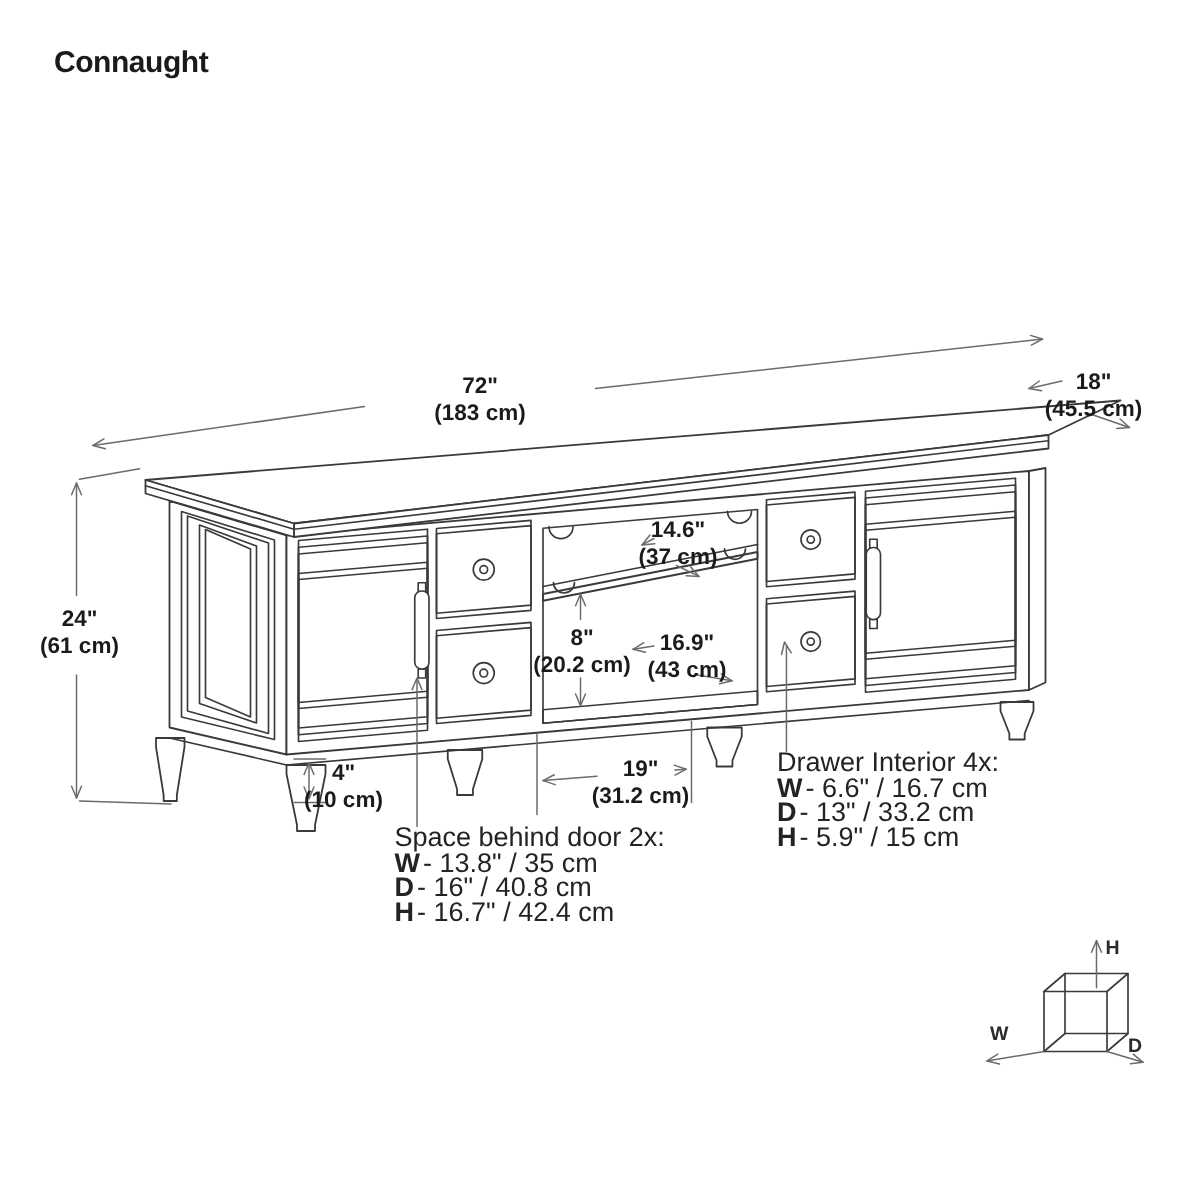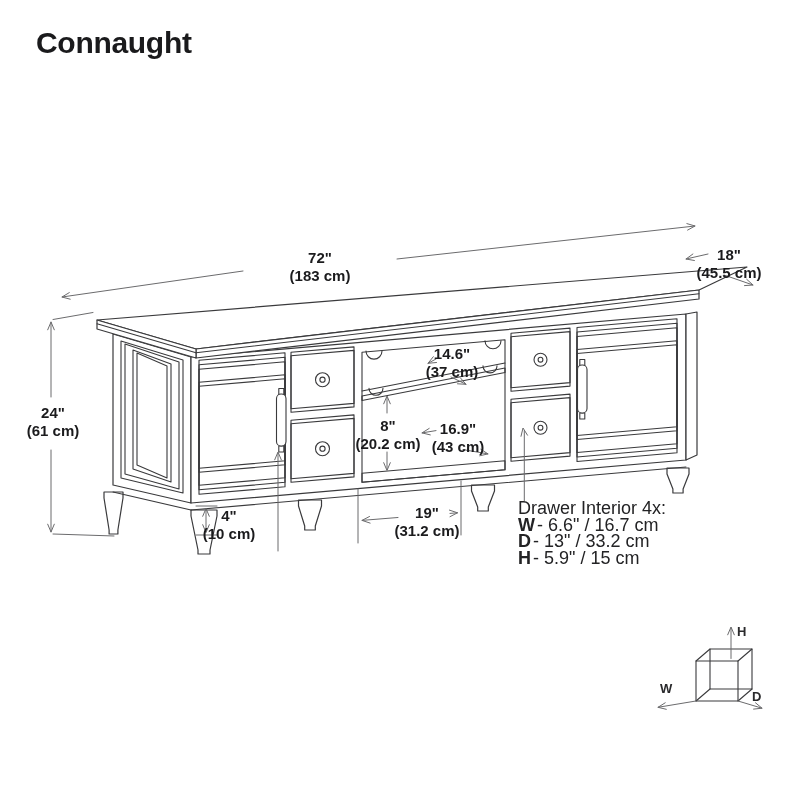--- a/index.html
+++ b/index.html
@@ -1,18 +1,18 @@
 <!DOCTYPE html>
 <html><head>
 <meta charset="utf-8">
 <style>
   html,body{margin:0;padding:0;background:#fff;}
   .page{position:relative;width:800px;height:800px;background:#ffffff;overflow:hidden;
         font-family:"Liberation Sans",sans-serif;color:#1d1d1f;}
-  .title{position:absolute;left:36px;top:26px;font-size:30px;font-weight:bold;
+  .title{position:absolute;left:36px;top:26px;font-size:20px;font-weight:bold;
          line-height:33px;letter-spacing:-0.3px;color:#1a1a1c;}
   svg#diagram{position:absolute;left:0;top:0;}
   .dim{position:absolute;transform:translateX(-50%);text-align:center;font-weight:bold;
        font-size:15px;line-height:17.5px;white-space:nowrap;color:#1b1b1d;}
   .spec{position:absolute;font-size:18px;line-height:16.5px;white-space:nowrap;color:#232325;}
   .spec b{font-weight:bold;margin-right:2px;}
   .cubelbl{position:absolute;font-size:13px;font-weight:bold;color:#2a2a2c;}
   .netweight{position:absolute;right:52px;top:754px;font-size:15px;color:#1b1b1d;white-space:nowrap;}
   .netweight b{font-weight:bold;margin-right:4px;}
 </style>
@@ -172,20 +172,26 @@
   </div>
   <div class="dim" style="left:427px;top:504px;">
     <div>19"</div>
     <div>(31.2 cm)</div>
   </div>
   <div class="dim" style="left:229px;top:507px;">
     <div>4"</div>
     <div>(10 cm)</div>
   </div>
 
+  <div class="spec" style="left:263px;top:550px;">
+    <div>Space behind door 2x:</div>
+    <div><b>W</b><span>- 13.8" / 35 cm</span></div>
+    <div><b>D</b><span>- 16" / 40.8 cm</span></div>
+    <div><b>H</b><span>- 16.7" / 42.4 cm</span></div>
+  </div>
 
   <div class="spec" style="left:518px;top:500px;">
     <div>Drawer Interior 4x:</div>
     <div><b>W</b><span>- 6.6" / 16.7 cm</span></div>
     <div><b>D</b><span>- 13" / 33.2 cm</span></div>
     <div><b>H</b><span>- 5.9" / 15 cm</span></div>
   </div>
 
   <div class="cubelbl" style="left:737px;top:624px;">H</div>
   <div class="cubelbl" style="left:660px;top:681px;">W</div>

